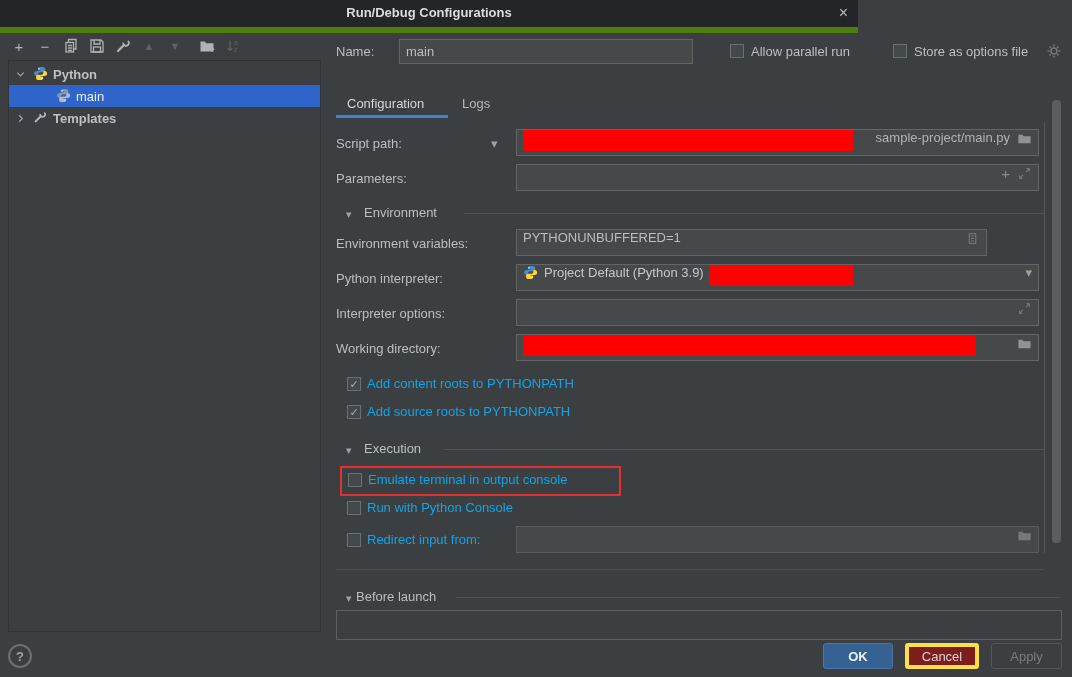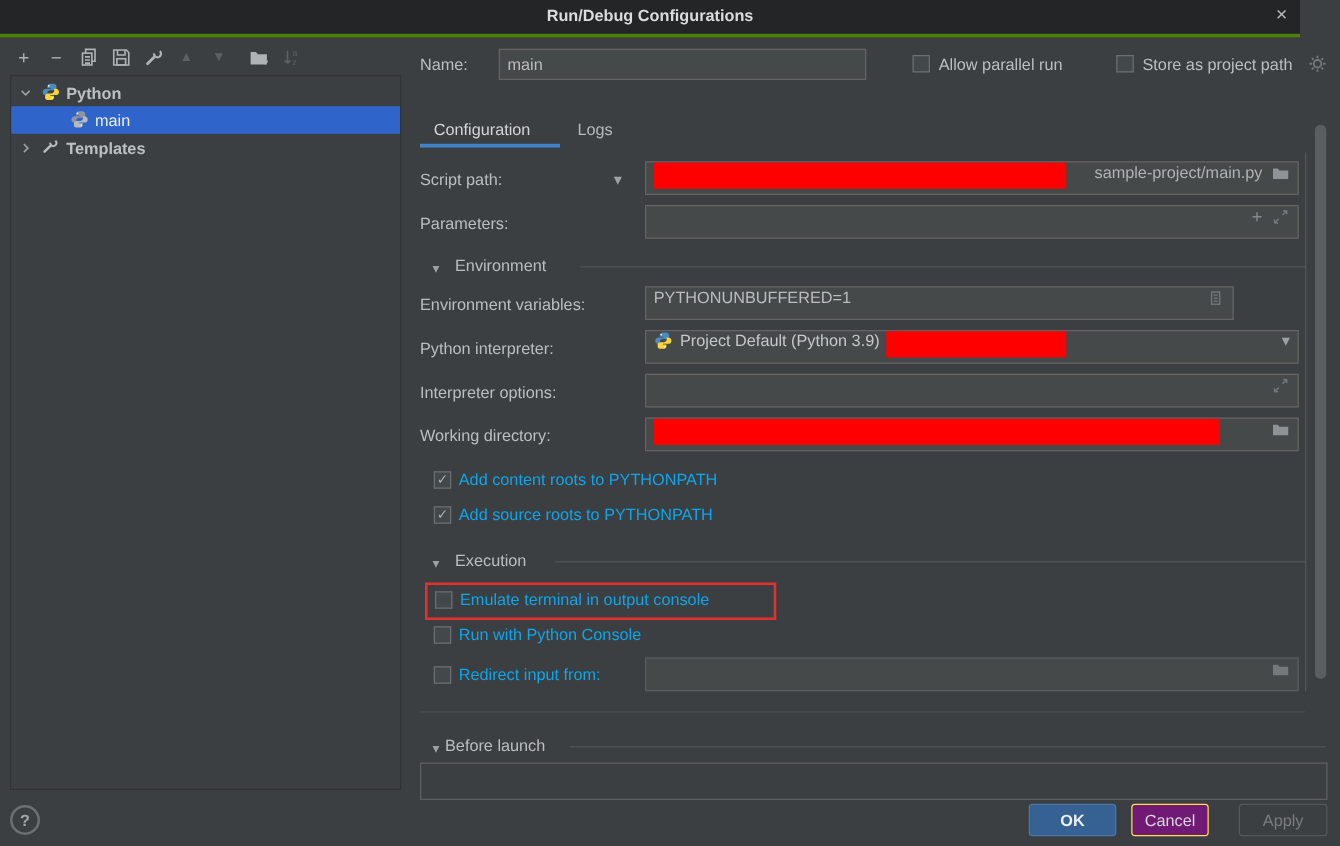--- a/index.html
+++ b/index.html
@@ -1,19 +1,19 @@
 <!DOCTYPE html>
 <html><head>
 <meta charset="utf-8">
 <style>
   html,body{margin:0;padding:0;}
   .app{position:relative;width:1072px;height:677px;background:#3c3f41;overflow:hidden;
        font-family:"Liberation Sans","DejaVu Sans",sans-serif;font-size:13px;color:#bcbfc1;}
   
-  .titlebar{position:absolute;left:0;top:0;width:1040px;height:27px;background:#232527;border-bottom:3px solid #4d7c0f;}
+  .titlebar{position:absolute;left:0;top:0;width:858px;height:27px;background:#232527;border-bottom:6px solid #4d7c0f;}
   .titlebar .title{position:absolute;left:0;right:0;top:5px;text-align:center;font-weight:bold;color:#dcdcdc;font-size:13px;}
   .close-x{position:absolute;right:10px;top:4px;color:#b9bbbd;font-size:16px;line-height:18px;cursor:default;}
   
   .toolbar{position:absolute;left:10px;top:34px;height:24px;display:flex;align-items:center;gap:8px;}
   .tbico{width:18px;height:18px;display:flex;align-items:center;justify-content:center;color:#afb3b5;}
   .tbico.disabled{color:#5d6163;}
   .tbico .glyph{font-size:15px;line-height:15px;}
   .tbico.small .glyph{font-size:11px;}
   
   .tree{position:absolute;left:8px;top:60px;width:313px;height:572px;border:1px solid #303233;box-sizing:border-box;}
@@ -50,21 +50,21 @@
   .sb-line{position:absolute;left:1044px;top:122px;width:1px;height:431px;background:#54575a;}
   .sb-thumb{position:absolute;left:1052px;top:100px;width:9px;height:443px;background:#5b5e60;border-radius:4px;}
   
   .bl-box{position:absolute;left:336px;top:610px;width:726px;height:30px;border:1px solid #5c5f61;box-sizing:border-box;}
   
   .help{position:absolute;left:8px;top:644px;width:24px;height:24px;border-radius:50%;border:2px solid #6c7072;
         box-sizing:border-box;display:flex;align-items:center;justify-content:center;color:#a2a6a8;font-size:13px;font-weight:bold;}
   .btn{position:absolute;top:643px;height:26px;box-sizing:border-box;display:flex;align-items:center;justify-content:center;
        border-radius:3px;font-size:13px;cursor:default;}
   .btn.ok{left:823px;width:70px;background:#366293;border:1px solid #4b77a6;color:#eef0f2;font-weight:bold;}
-  .btn.cancel{left:905px;width:62px;background:#701a75;border:1px solid #fde047;color:#d6d8da;}
+  .btn.cancel{left:905px;width:74px;background:#7f1d1d;border:4px solid #fde047;color:#d6d8da;}
   .btn.apply{left:991px;width:71px;background:transparent;border:1px solid #54585a;color:#7a7d7f;}
   svg{display:block;}
 </style>
 </head>
 <body>
 
 <div class="app">
 
   <div class="titlebar">
     <div class="title">Run/Debug Configurations</div>
@@ -165,21 +165,21 @@
       </span>
       <span class="tlabel">Templates</span>
     </div>
   </div>
 
   <span class="lbl" style="left:336px;top:44px">Name:</span>
   <input class="name-input" type="text" value="main" style="">
   <div class="cb" style="left:730px;top:44px"></div>
   <span class="lbl" style="left:751px;top:44px">Allow parallel run</span>
   <div class="cb" style="left:893px;top:44px"></div>
-  <span class="lbl" style="left:914px;top:44px">Store as project path</span>
+  <span class="lbl" style="left:914px;top:44px">Store as options file</span>
   <span style="position:absolute;left:1046px;top:43px;color:#74787b">
     <svg width="16" height="16" viewBox="0 0 16 16">
         <g stroke="currentColor" stroke-width="1.5" fill="none">
           <circle cx="8" cy="8" r="3"></circle>
           <path d="M8 1.6v2M8 12.4v2M1.6 8h2M12.4 8h2M3.5 3.5l1.4 1.4M11.1 11.1l1.4 1.4M12.5 3.5l-1.4 1.4M4.9 11.1l-1.4 1.4"></path>
         </g>
       </svg>
   </span>
 
   <span class="tab active" style="left:347px">Configuration</span>

